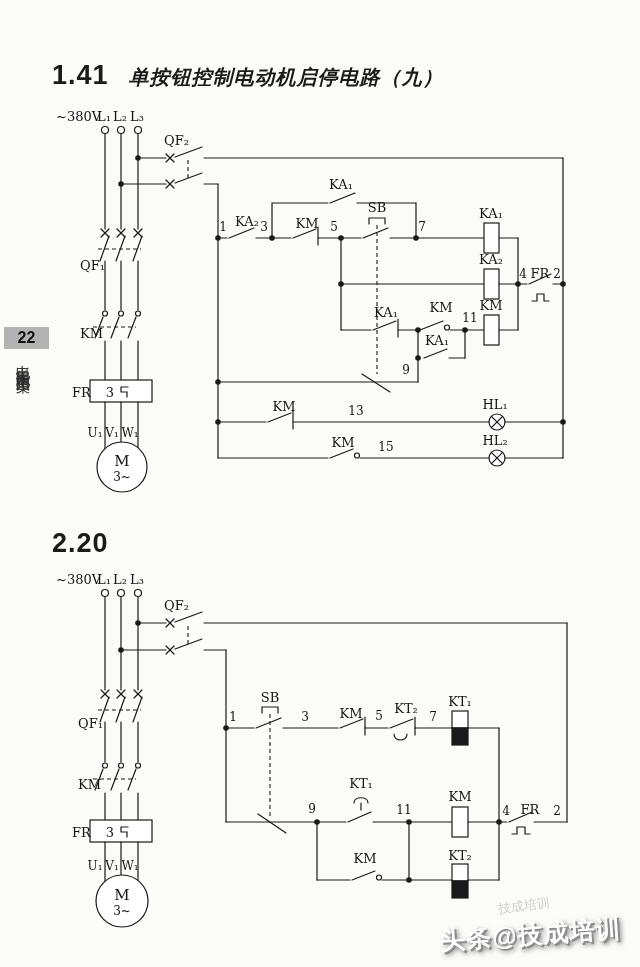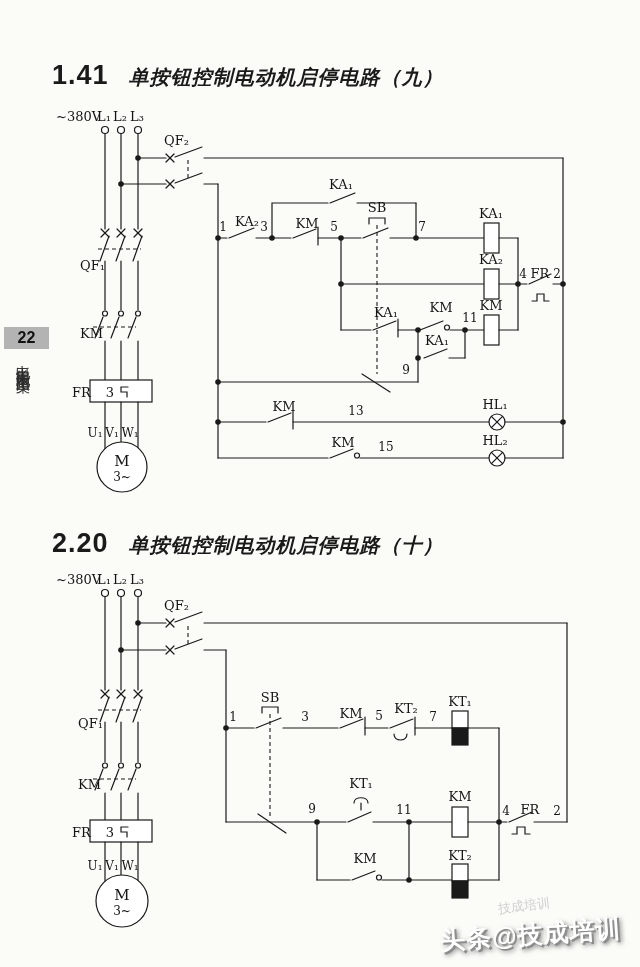--- a/index.html
+++ b/index.html
@@ -57,21 +57,20 @@
   <span>22</span>
 </div>
 <div class="vtext">电工常用电路图集</div>
 
 <div class="heading" id="h1">
   <span class="num">1.41</span>
   <span class="txt">单按钮控制电动机启停电路（九）</span>
 </div>
 <div class="heading" id="h2">
   <span class="num">2.20</span>
-  <span class="txt">单按钮控制电动机启停电路（十）</span>
 </div>
 
 <svg class="schem" width="640" height="967" viewBox="0 0 640 967">
 
   <g>
 
     <g>
       <text class="lbl left" x="56" y="121">~380V</text>
       <text class="lbl" x="104" y="121">L₁</text>
       <text class="lbl" x="120" y="121">L₂</text>

